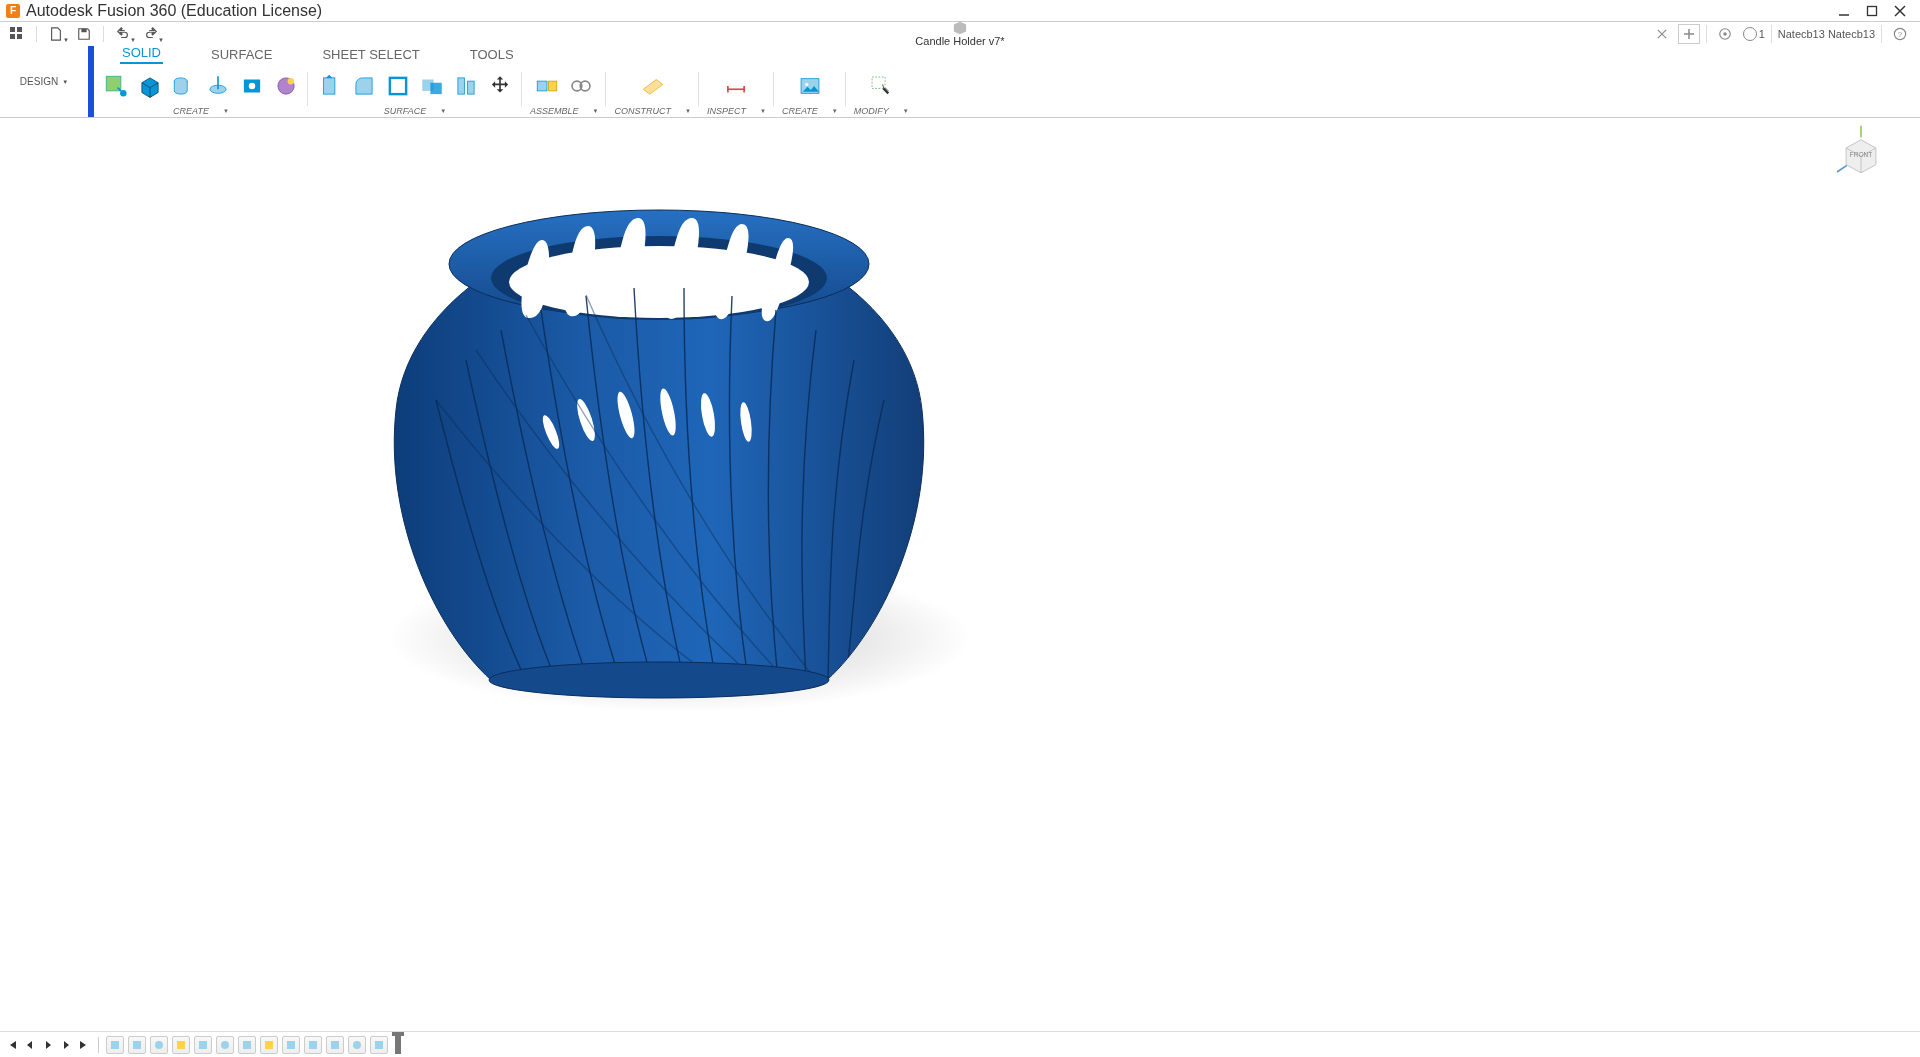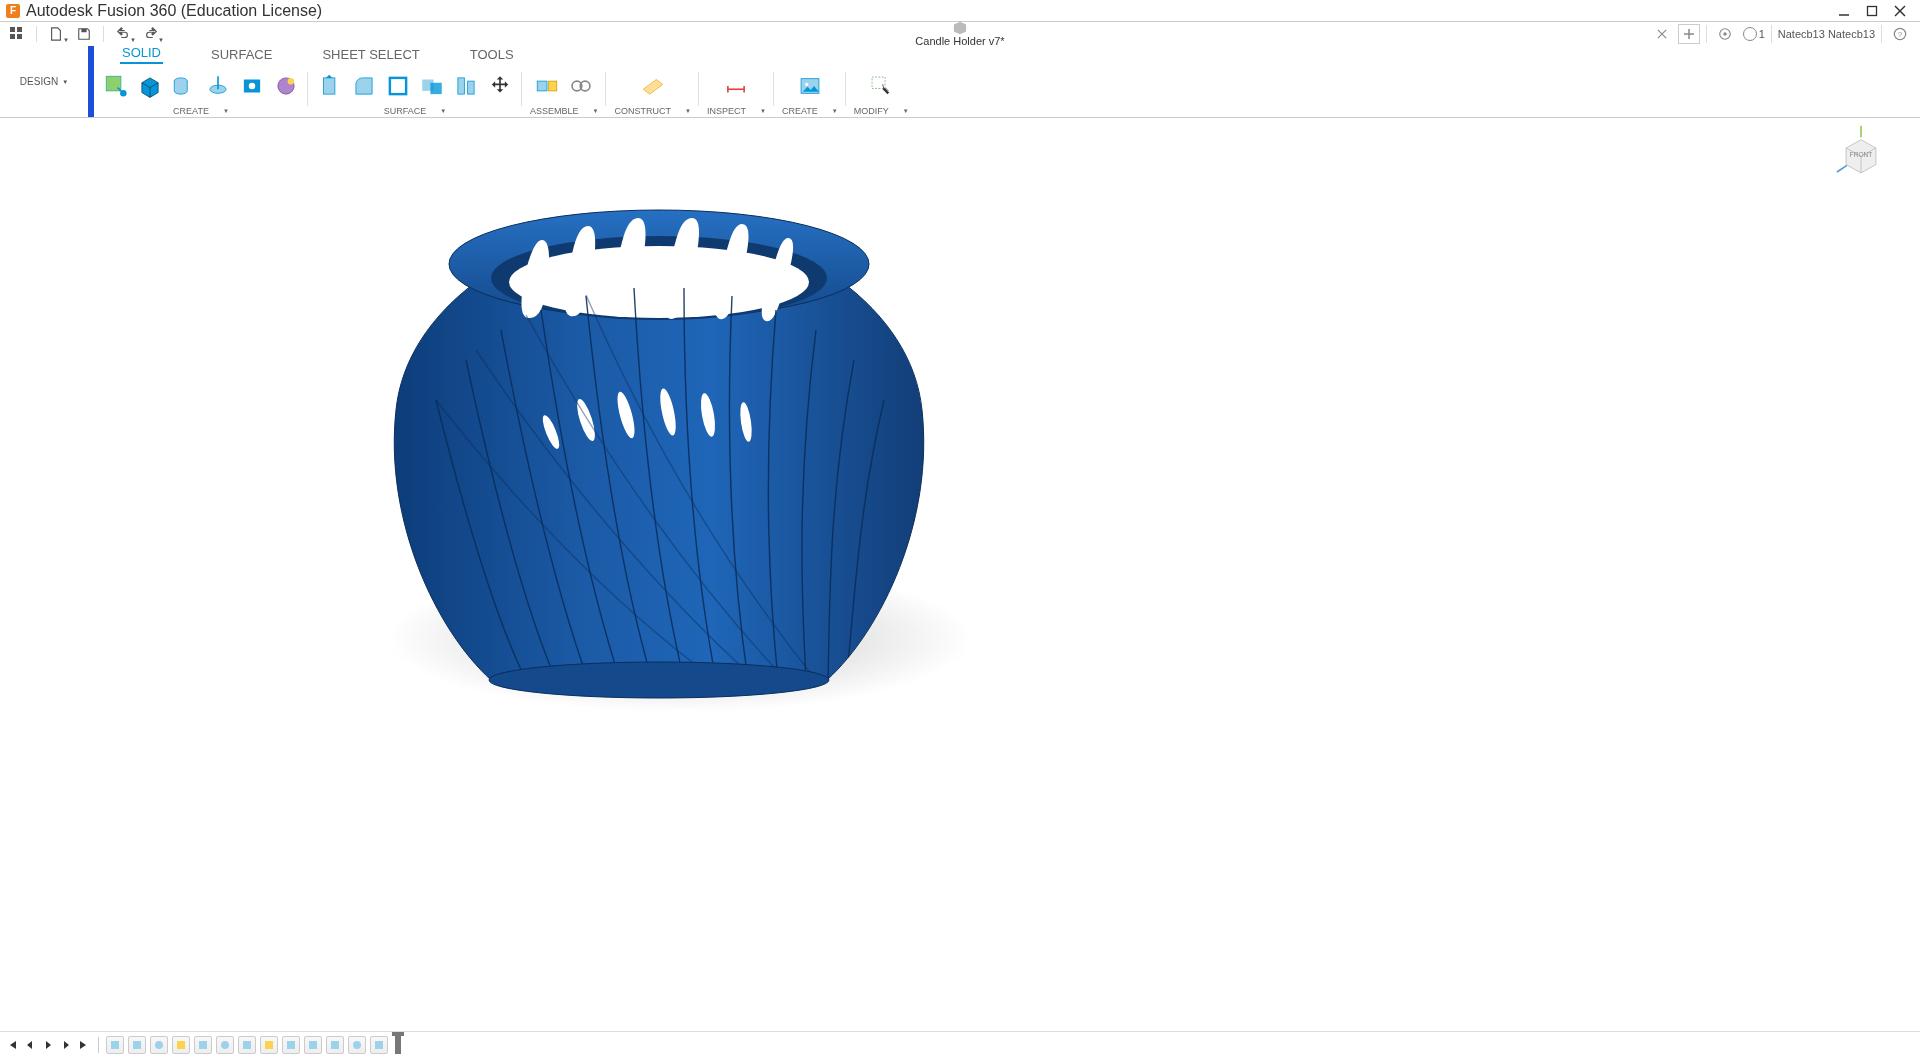--- a/index.html
+++ b/index.html
@@ -33,21 +33,21 @@
   .workspace { width:94px; border-right:6px solid #1d4ed8; display:flex; align-items:center; justify-content:center; font-size:10px; color:#555; position:relative;}
   .workspace .drop{font-size:6px;margin-left:4px;}
   .ribbon-main { flex:1; display:flex; flex-direction:column; }
   .ribbon-tabs { height:18px; display:flex; align-items:flex-end; gap:46px; padding-left:26px; font-size:13px; color:#666; }
   .ribbon-tab { padding:2px 2px; cursor:pointer; }
   .ribbon-tab.active { color:#0696d7; border-bottom:2px solid #0696d7; font-weight:500;}
   .ribbon-groups { flex:1; display:flex; align-items:stretch; }
   .rgroup { display:flex; flex-direction:column; align-items:center; justify-content:space-between; padding:4px 8px 2px; position:relative;}
   .rgroup.sep::after { content:""; position:absolute; right:0; top:8px; bottom:14px; width:1px; background:#e0e0e0;}
   .rgroup .icons { display:flex; gap:6px; align-items:center; height:36px;}
-  .rgroup .label { font-size:9px; color:#666; display:flex; align-items:center; gap:14px; height:14px;}
+  .rgroup .label { font-size:9px; color:#666; display:flex; align-items:center; gap:14px; height:14px;font-style:italic;}
   .rgroup .label .drop{font-size:6px;}
   .tool-ic { width:28px; height:28px; display:flex; align-items:center; justify-content:center; }
   .tool-ic svg { width:26px; height:26px; }
 
   
   .canvas { position:absolute; left:0; right:0; top:118px; bottom:26px; background:#fff; overflow:hidden;}
   .viewcube { position:absolute; top:6px; right:30px; width:58px; height:58px; }
   .shadow-ellipse { position:absolute; left:385px; top:445px; width:590px; height:150px; background:radial-gradient(ellipse at center,#d5d5d5 0%,#e5e5e5 40%,rgba(255,255,255,0) 70%); border-radius:50%;}
   .vase-wrap { position:absolute; left:376px; top:82px; width:566px; height:500px; }
 

